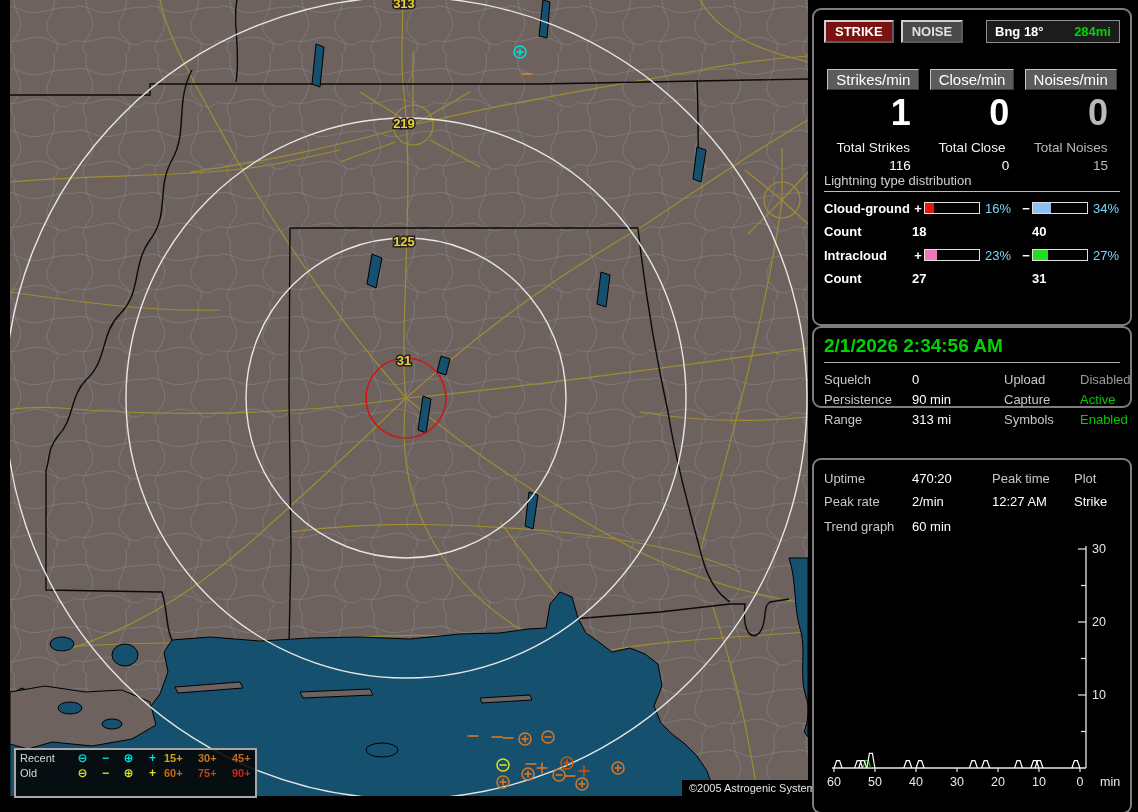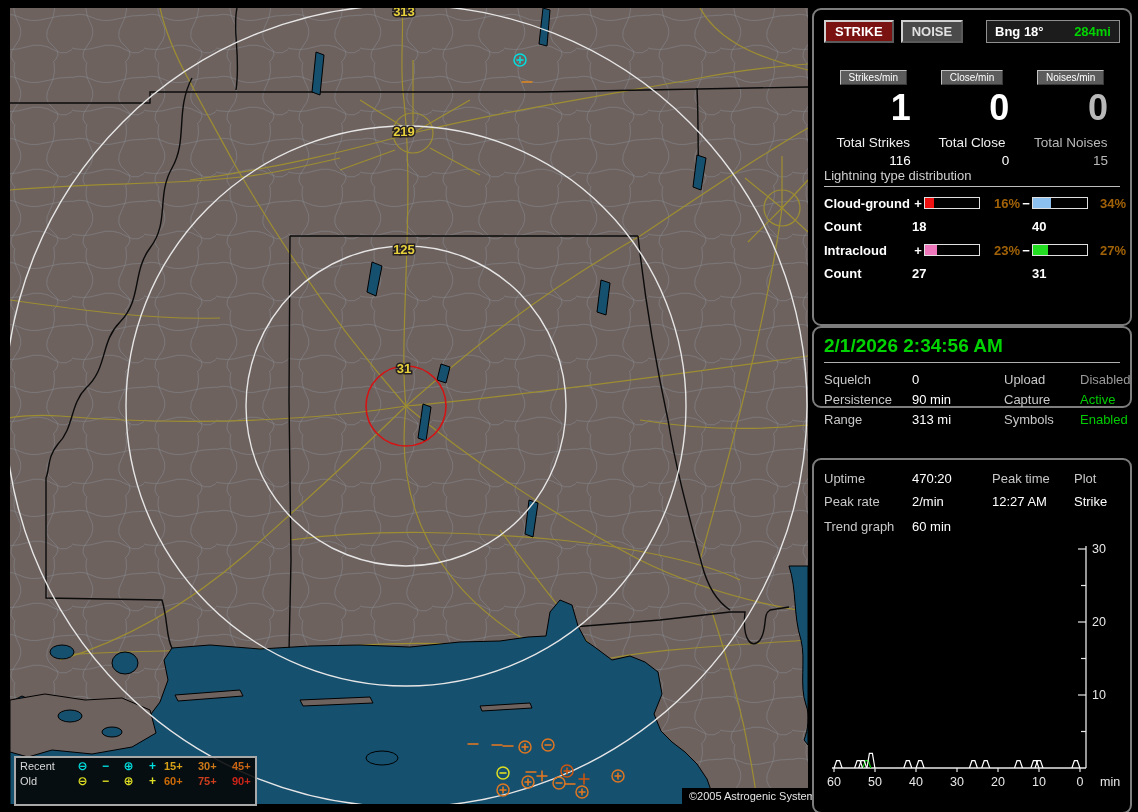--- a/index.html
+++ b/index.html
@@ -1,21 +1,21 @@
 <!DOCTYPE html>
 <html><head>
 <meta charset="utf-8">
 <style>
   html,body{margin:0;padding:0;background:#000;}
   *{box-sizing:border-box;}
   body{font-family:"Liberation Sans","DejaVu Sans",sans-serif;}
   .stage{position:relative;width:1138px;height:812px;background:#000;overflow:hidden;}
 
   
-  .map{position:absolute;left:10px;top:8px;width:798px;height:644px;background:#6e625f;}
+  .map{position:absolute;left:10px;top:0;width:798px;height:644px;background:#6e625f;}
   .map svg{display:block;}
   .legend{position:absolute;left:4px;top:748px;width:243px;height:50px;background:rgba(4,4,4,.88);
     border:2px solid #a8a8a8;font-size:11px;line-height:15px;color:#d8d8d8;padding:1px 4px;}
   .lg-row{display:grid;grid-template-columns:50px 25px 21px 25px 23px 34px 34px 30px;align-items:center;}
   .lg-row .sym{text-align:center;font-weight:bold;font-size:12px;}
   .lg-row .age{text-align:left;font-weight:bold;}
   .lg-head{color:#e6e6e6;}
   .lg-agehead{grid-column:6/9;color:#cfcfcf;}
   .copyright{position:absolute;left:672px;top:780px;background:#000;color:#e6e6e6;
     font-size:11px;padding:2px 7px;white-space:nowrap;}
@@ -34,37 +34,37 @@
   .strike-btn{background:#7a1212;color:#fff;margin-right:7px;}
   .noise-btn{background:#4a4a4a;color:#e0e0e0;}
   .bng{margin-left:auto;width:134px;display:flex;justify-content:space-between;align-items:center;
     background:#1c1c1c;border:1px solid #909090;padding:3px 8px;font-weight:bold;}
   .bng-label{color:#fff;}
   .bng-value{color:#00d400;}
 
   
   .stats{display:flex;justify-content:space-between;margin-top:26px;}
   .stat-col{width:100px;text-align:center;}
-  .chip{display:inline-block;background:#5c5c5c;color:#fff;font-size:10px;padding:1px 8px;
+  .chip{display:inline-block;background:#5c5c5c;color:#fff;font-size:15px;padding:1px 8px;
     border:1px solid;border-color:#c4c4c4 #3a3a3a #3a3a3a #c4c4c4;}
   .big{font-size:36px;font-weight:bold;color:#fff;text-align:right;padding-right:12px;margin-top:4px;line-height:1.05;}
   .tot-label{font-size:13.5px;margin-top:8px;color:#f0f0f0;}
   .tot-val{font-size:13.5px;color:#fff;text-align:right;padding-right:12px;margin-top:3px;}
   .dim{color:#b9b9b9 !important;}
 
   
   .dist{}
   .dist-header{color:#d0d0d0;border-bottom:1px solid #bdbdbd;padding-bottom:3px;}
   .dist-row{display:grid;grid-template-columns:88px 12px 56px 40px 12px 56px 38px;
     align-items:center;margin-top:9px;}
   .dist-label{font-weight:bold;color:#fff;}
   .sign{font-weight:bold;color:#fff;text-align:center;}
   .bar{height:12px;border:1px solid #e0e0e0;background:#000;}
   .bar .fill{height:100%;}
-  .pct{font-weight:bold;color:#a16207;padding-left:5px;text-align:right;}
+  .pct{font-weight:normal;color:#7dd3fc;padding-left:5px;}
   .cnt-row{display:grid;grid-template-columns:88px 120px auto;margin-top:8px;}
   .cnt-label{font-weight:bold;color:#fff;}
   .cnt-v{font-weight:bold;color:#fff;}
 
   
   .dt{color:#00d400;font-weight:bold;font-size:19px;border-bottom:1px solid #b0b0b0;
     padding-bottom:5px;margin-top:1px;}
   .status-grid{display:grid;grid-template-columns:88px 92px 76px auto;margin-top:9px;row-gap:5px;}
   .lbl{color:#c8c8c8;}
   .val{color:#fff;}

